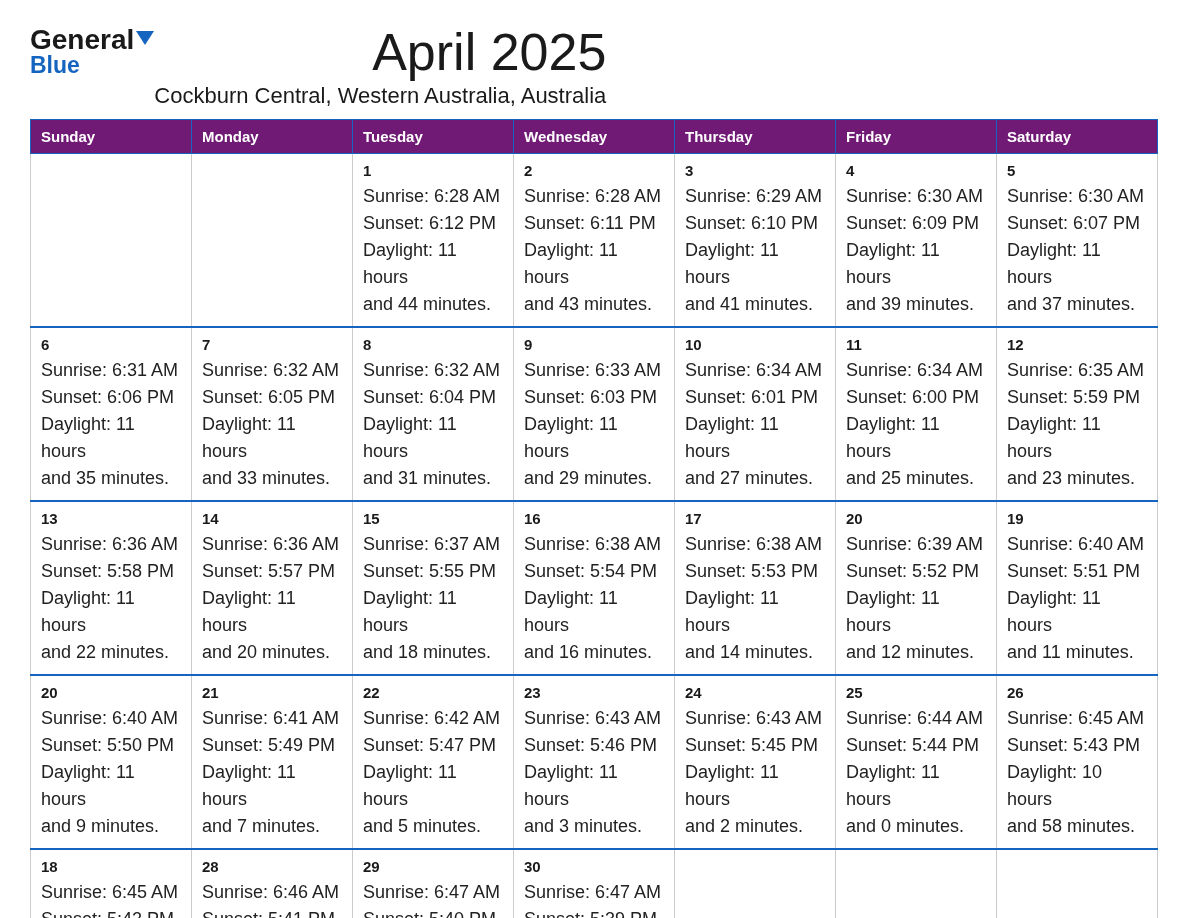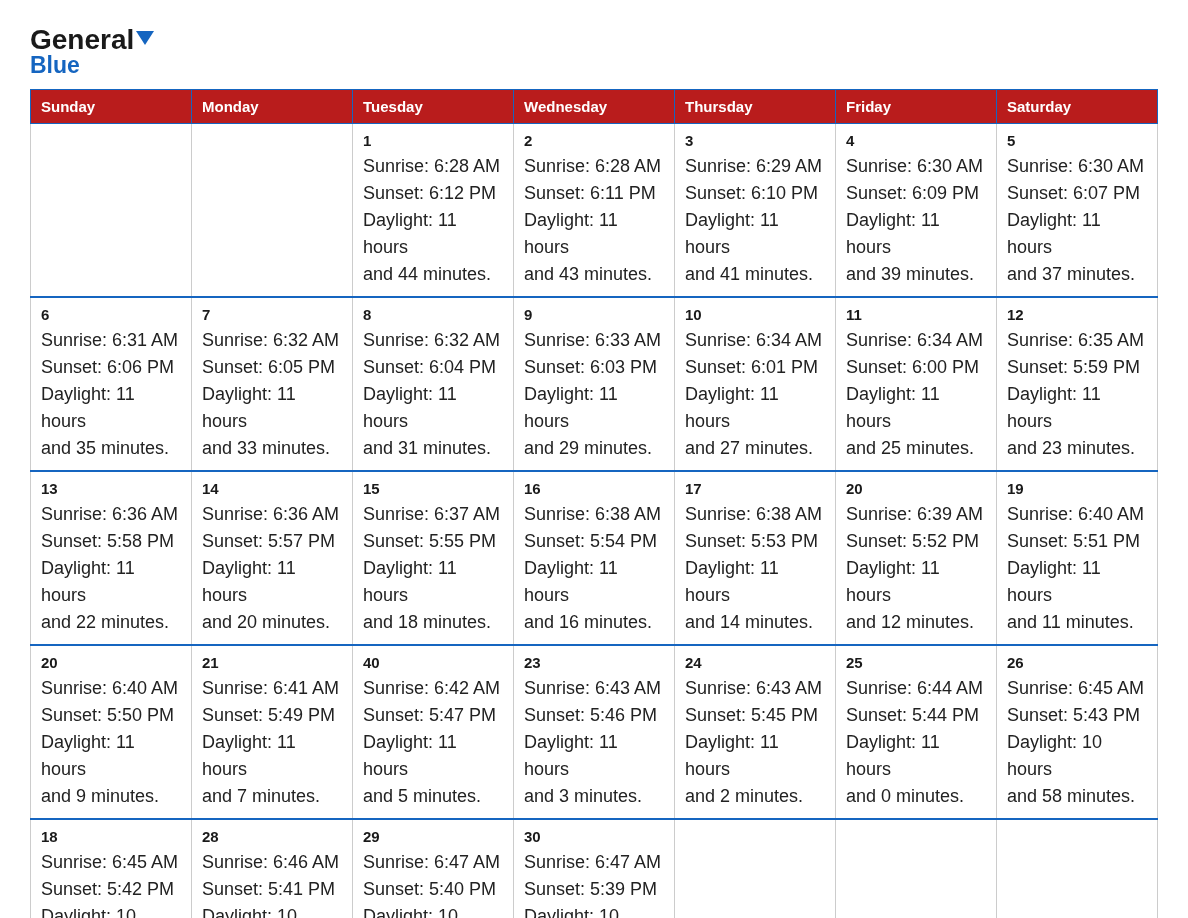--- a/index.html
+++ b/index.html
@@ -50,21 +50,21 @@
       color: #1a1a1a;
       font-weight: normal;
       margin-top: 2px;
     }
     .calendar-table {
       width: 100%;
       border-collapse: collapse;
       margin-top: 10px;
     }
     .calendar-table thead tr th {
-      background-color: #b91c1c;
+      background-color: #701a75;
       color: #fff;
       font-size: 15px;
       font-weight: 600;
       padding: 8px 10px;
       text-align: left;
       border: 1px solid #1565c0;
     }
     .calendar-table tbody tr td {
       vertical-align: top;
       padding: 8px 10px;
@@ -97,20 +97,24 @@
 </head>
 <body>
 
 <div class="header-row">
   <div class="logo">
     <div style="display:flex;align-items:center;">
       <span class="logo-general" style="font-size:28px;font-weight:bold;color:#1a1a1a;font-family:Arial,sans-serif;">General</span>
       <span class="logo-triangle"></span>
     </div>
     <span class="logo-blue" style="font-size:23px;font-weight:bold;color:#1565c0;font-family:Arial,sans-serif;margin-top:-4px;">Blue</span>
+  </div>
+  <div class="title-block">
+    <div class="month-title">April 2025</div>
+    <div class="location-title">Cockburn Central, Western Australia, Australia</div>
   </div>
 </div>
 
 <table class="calendar-table">
   <thead>
     <tr>
       <th>Sunday</th>
       <th>Monday</th>
       <th>Tuesday</th>
       <th>Wednesday</th>
@@ -207,21 +211,21 @@
       <tr>
         <td>
           <span class="day-number">20</span>
           <div class="day-info">Sunrise: 6:40 AM<br>Sunset: 5:50 PM<br>Daylight: 11 hours<br>and 9 minutes.</div>
         </td>
         <td>
           <span class="day-number">21</span>
           <div class="day-info">Sunrise: 6:41 AM<br>Sunset: 5:49 PM<br>Daylight: 11 hours<br>and 7 minutes.</div>
         </td>
         <td>
-          <span class="day-number">40</span>
+          <span class="day-number">22</span>
           <div class="day-info">Sunrise: 6:42 AM<br>Sunset: 5:47 PM<br>Daylight: 11 hours<br>and 5 minutes.</div>
         </td>
         <td>
           <span class="day-number">23</span>
           <div class="day-info">Sunrise: 6:43 AM<br>Sunset: 5:46 PM<br>Daylight: 11 hours<br>and 3 minutes.</div>
         </td>
         <td>
           <span class="day-number">24</span>
           <div class="day-info">Sunrise: 6:43 AM<br>Sunset: 5:45 PM<br>Daylight: 11 hours<br>and 2 minutes.</div>
         </td>

